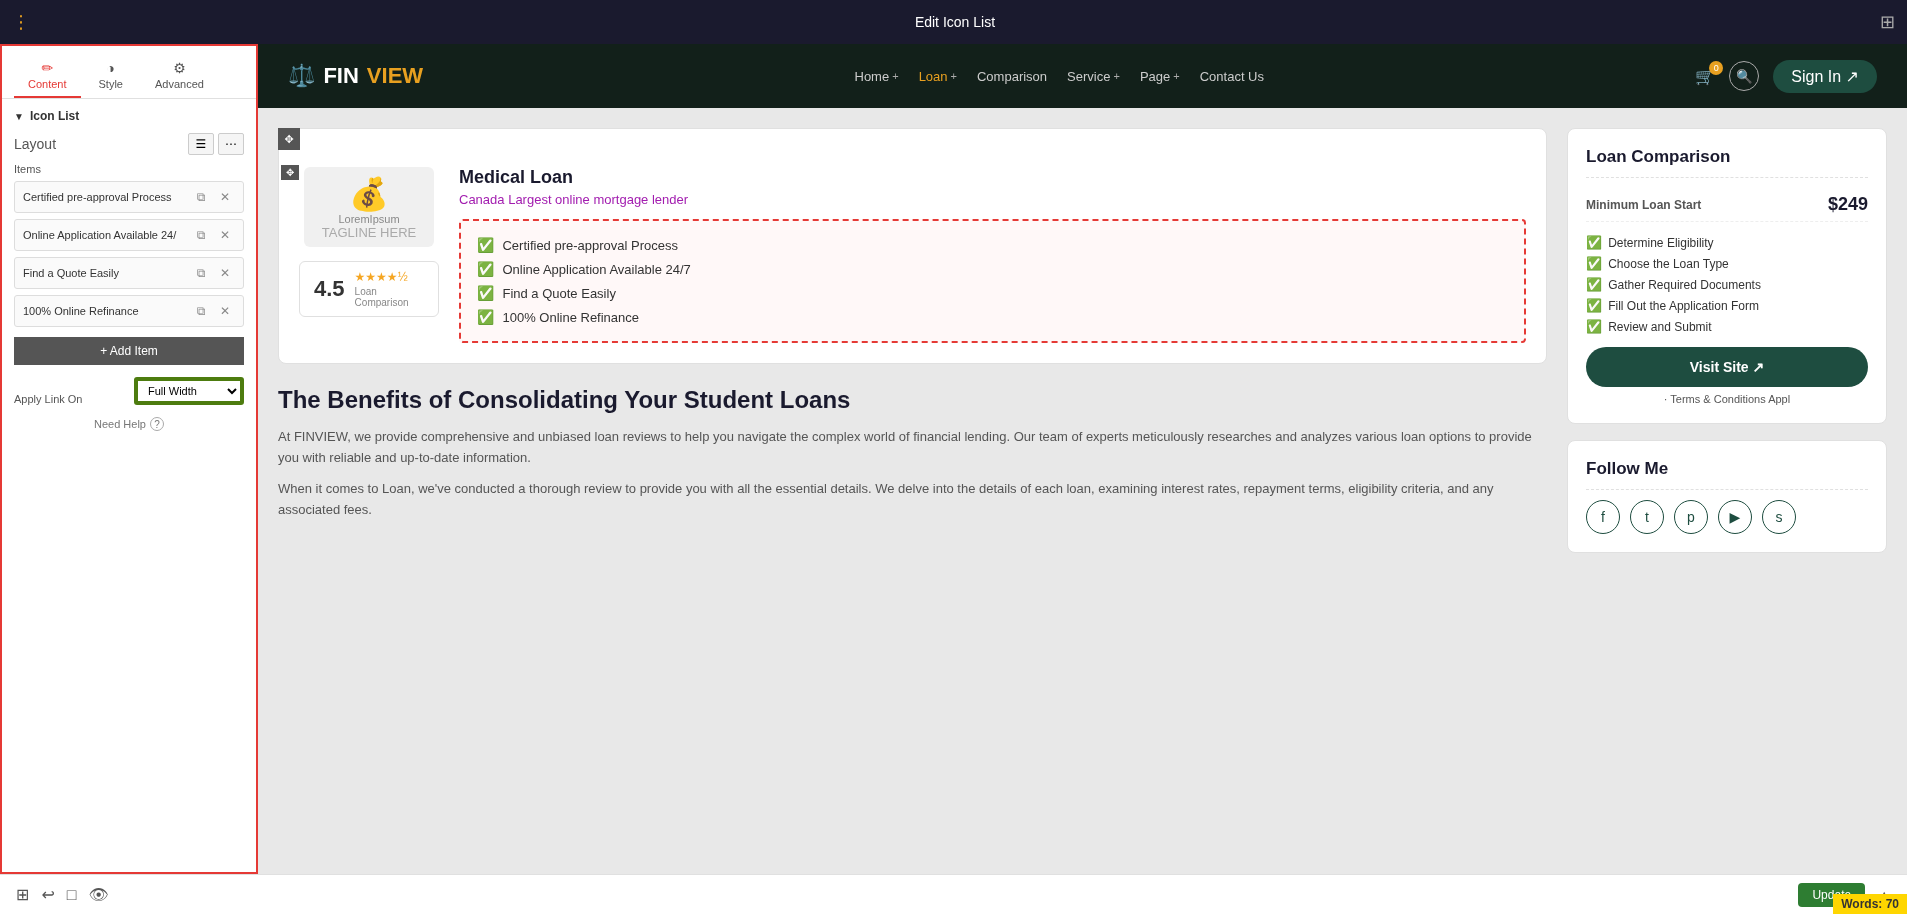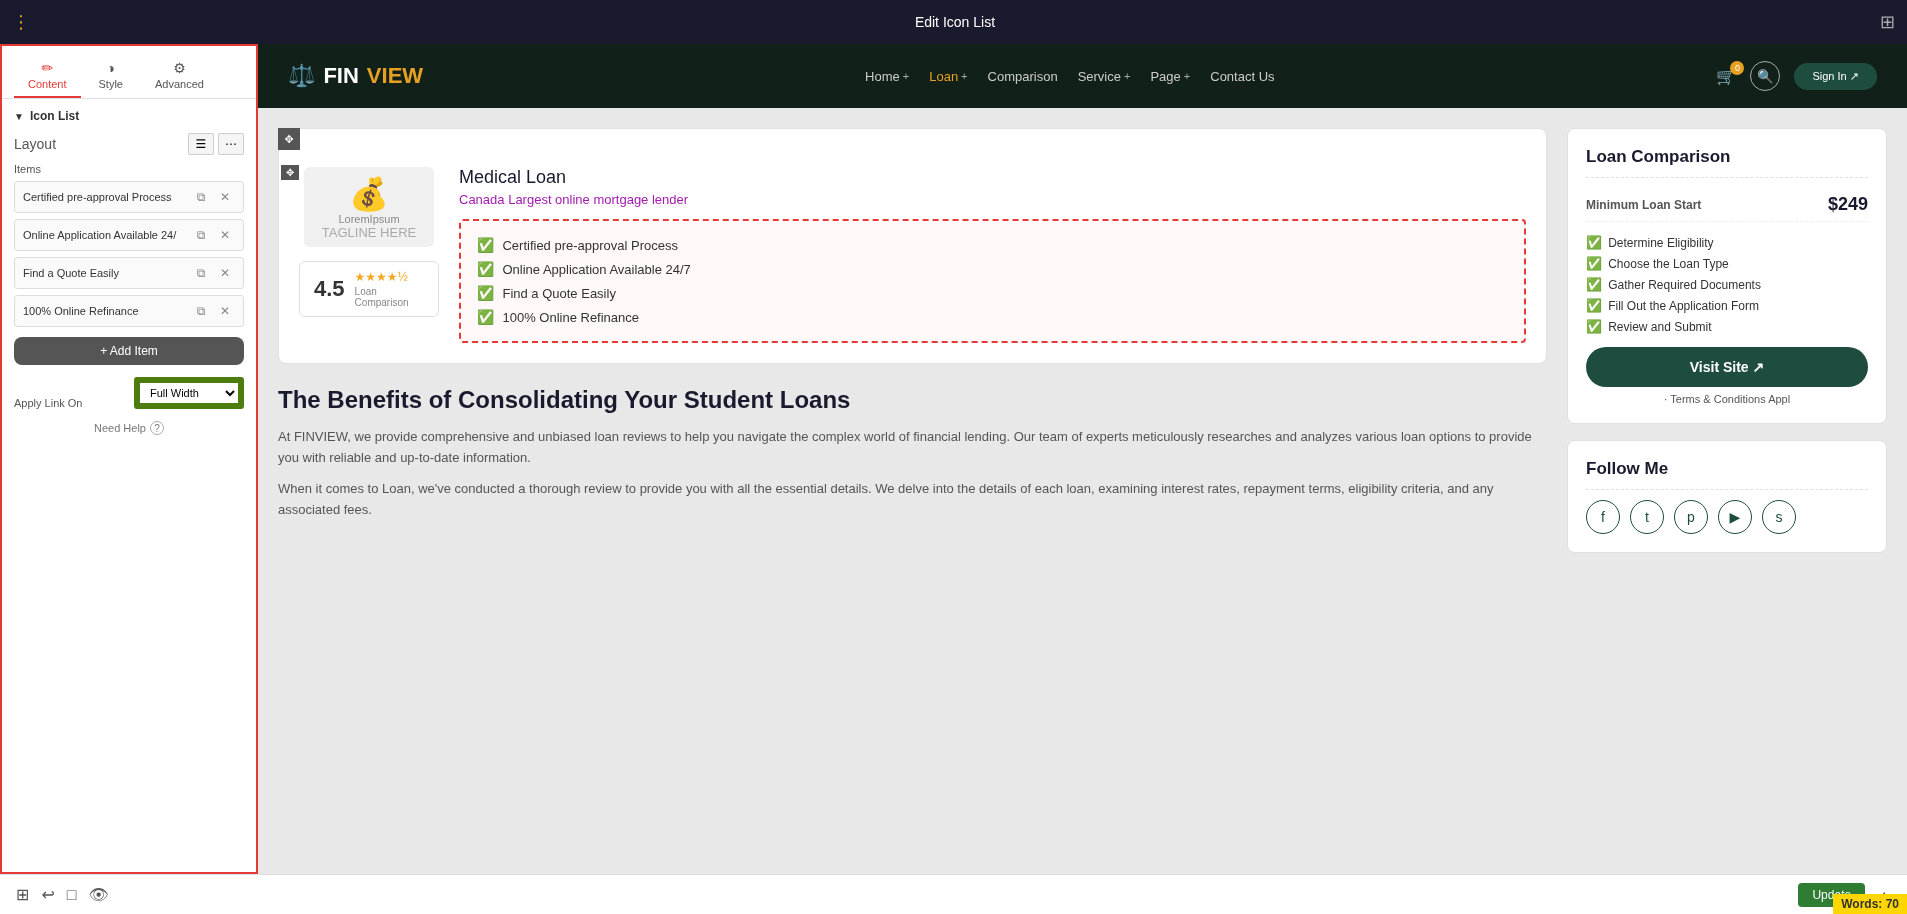--- a/index.html
+++ b/index.html
@@ -118,38 +118,38 @@
       border: none;
       background: none;
     }
 
     .add-item-btn {
       width: 100%;
       padding: 7px;
       background: #555;
       color: #fff;
       border: none;
-      border-radius: 8px;
+      border-radius: 0;
       font-size: 12px;
       cursor: pointer;
       margin-top: 4px;
       margin-bottom: 12px;
     }
 
     .apply-link-row {
       display: flex;
       align-items: flex-end;
       justify-content: space-between;
       margin-bottom: 12px;
     }
     .apply-link-label { font-size: 11px; color: #555; }
     .apply-link-select {
       font-size: 11px;
       padding: 3px 6px;
-      border: 6px solid #4d7c0f;
+      border: 4px solid #4d7c0f;
       border-radius: 3px;
       background: #fff;
       width: 110px;
     }
 
     .need-help {
       text-align: center;
       font-size: 11px;
       color: #777;
       cursor: pointer;
@@ -235,21 +235,21 @@
       color: #ccc;
       cursor: pointer;
       display: flex; align-items: center; justify-content: center;
     }
     .sign-in-btn {
       background: #1e4d40;
       color: #fff;
       border: none;
       border-radius: 20px;
       padding: 7px 18px;
-      font-size: 11px;
+      font-size: 16px;
       cursor: pointer;
       display: flex; align-items: center; gap: 4px;
     }
 
     
     .page-content {
       display: flex;
       gap: 0;
       padding: 20px;
       align-items: flex-start;
@@ -307,21 +307,21 @@
     .rating-number {
       font-size: 22px;
       font-weight: 700;
       color: #333;
     }
     .rating-right { display: flex; flex-direction: column; gap: 2px; }
     .stars { color: #f5a623; font-size: 12px; }
     .rating-label { font-size: 10px; color: #888; }
 
     .card-right { flex: 1; }
-    .card-title { font-size: 18px; font-weight: 400; color: #1a1a2e; margin-bottom: 4px; }
+    .card-title { font-size: 18px; font-weight: 700; color: #1a1a2e; margin-bottom: 4px; }
     .card-subtitle { font-size: 13px; color: #a21caf; margin-bottom: 12px; }
 
     
     .icon-list-section {
       border: 2px dashed #e53935;
       border-radius: 4px;
       padding: 12px 16px;
       background: #fff8f8;
     }
     .icon-list-item {

